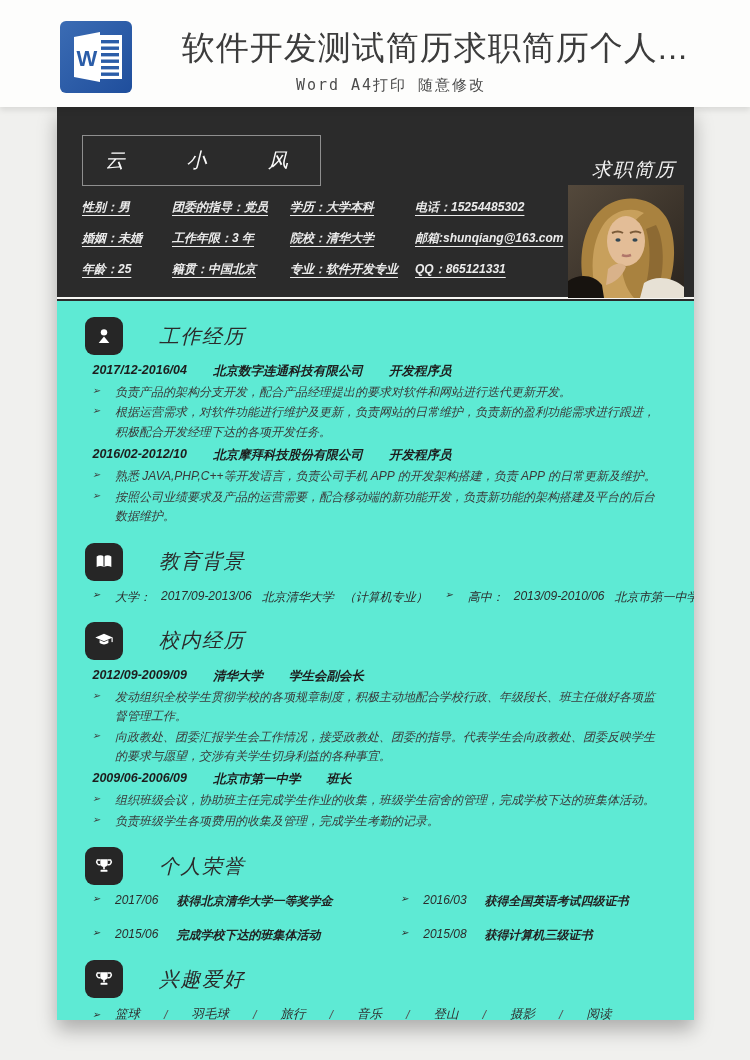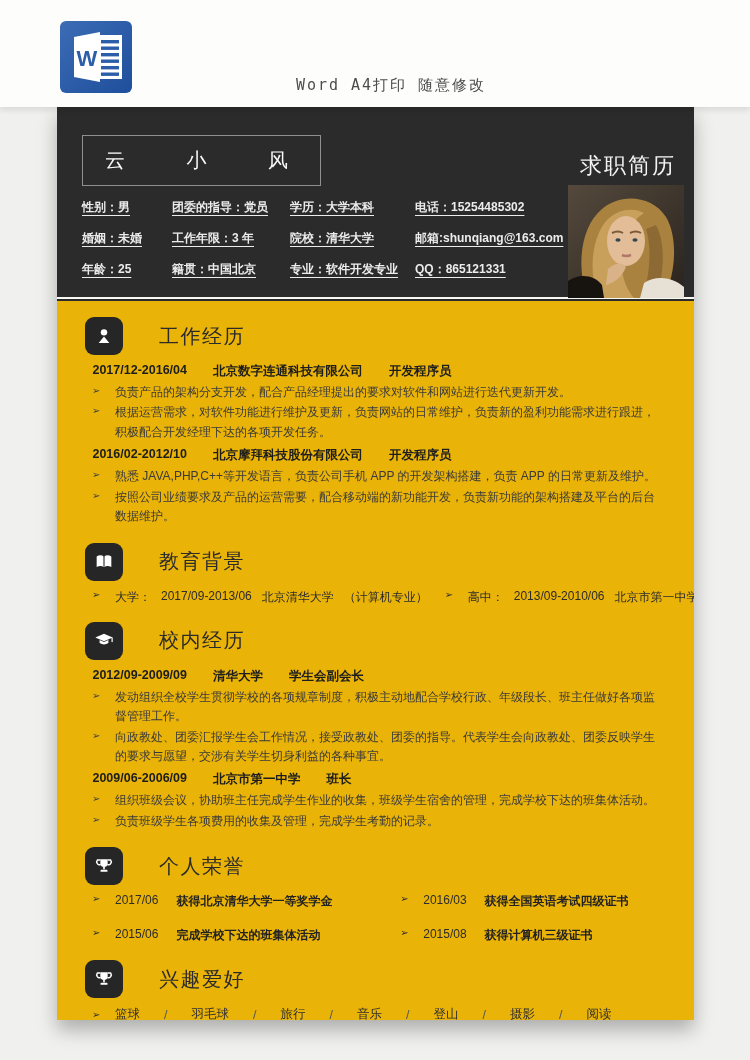--- a/index.html
+++ b/index.html
@@ -25,43 +25,44 @@
     letter-spacing:1px; white-space:nowrap; overflow:hidden;
   }
   .page-subtitle {
     position:absolute; left:16px; width:100%; top:76px;
     text-align:center; font-size:15px; color:#4c4c4c;
     font-family:"DejaVu Sans Mono", monospace; letter-spacing:2px;
   }
   
   .card {
     position:absolute; left:57px; top:107px; width:637px; height:913px;
-    background:#eab308;
+    background:#5eead4;
     box-shadow:0 10px 18px rgba(0,0,0,.28);
     overflow:hidden;
+    font-style:italic;
   }
   
   .res-header {
     position:relative; height:192px; background:#2b2b2b;
     border-bottom:2px solid #f7f7f4;
   }
   .res-header::after {
     content:""; position:absolute; left:0; right:0; bottom:-4px;
     height:2px; background:#2b2b2b;
   }
   .name-box {
     position:absolute; left:25px; top:28px;
     border:1px solid #8f8f8f;
     color:#fafafa; font-size:20px;
     padding:11px 4px 11px 22px; letter-spacing:28px;
     white-space:nowrap;
   }
   .doc-label {
-    position:absolute; right:18px; top:44px;
-    color:#f2f2f2; font-size:22px; letter-spacing:2px;
+    position:absolute; right:18px; top:50px;
+    color:#f2f2f2; font-size:19px; letter-spacing:2px;
   }
   .info-grid {
     position:absolute; left:25px; top:92px; width:485px;
     display:grid;
     grid-template-columns:90px 118px 125px auto;
     row-gap:14px; column-gap:0;
   }
   .info-item {
     color:#ececec; font-size:12px; font-weight:bold;
     text-decoration:underline; text-underline-offset:4px;
@@ -123,20 +124,21 @@
           <rect x="41" y="25.5" width="18" height="3.4"></rect>
         <rect x="41" y="32" width="18" height="3.4"></rect>
           <rect x="41" y="38.5" width="18" height="3.4"></rect>
         <rect x="41" y="45" width="18" height="3.4"></rect>
           <rect x="41" y="51.5" width="18" height="3.4"></rect>
       </g>
       <polygon points="14,16 40,11 40,61 14,56" fill="#ffffff"></polygon>
       <text x="27" y="45" font-size="22" font-weight="bold" text-anchor="middle" font-family="Liberation Sans, sans-serif" fill="#2b5da8">W</text>
     </svg>
   </span>
+  <div class="page-title">软件开发测试简历求职简历个人...</div>
   <div class="page-subtitle">Word A4打印 随意修改</div>
 </div>
 
 <div class="card">
 
   <div class="res-header">
     <div class="name-box">
       <span>云 小 风</span>
     </div>
     <div class="doc-label">求职简历</div>

